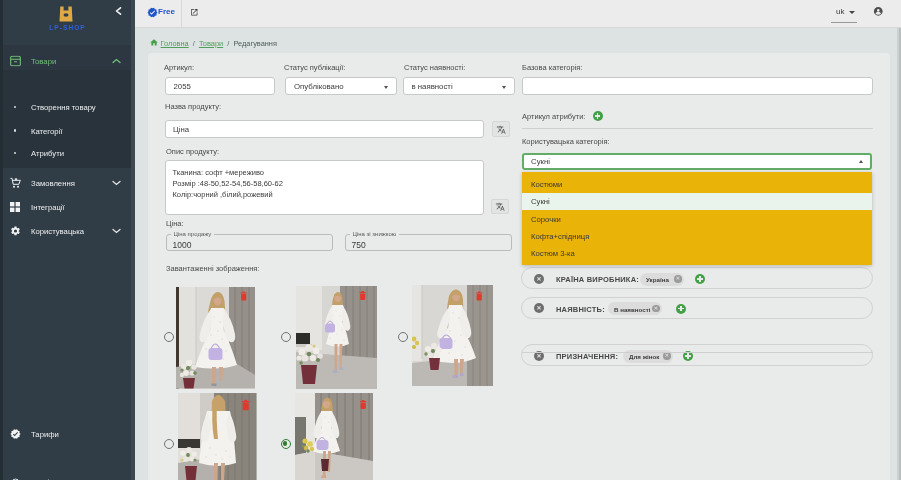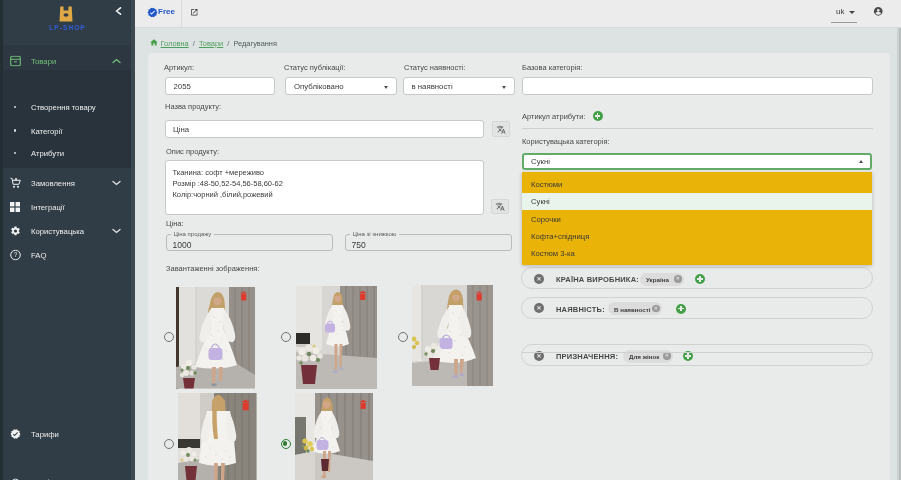--- a/index.html
+++ b/index.html
@@ -148,27 +148,20 @@
   <div class="mrow" style="top:219px;">
     <svg class="ic" width="11" height="11" viewBox="0 0 24 24">
         <path fill="#f0f2f3" d="M19.14 12.94a7 7 0 0 0 .05-.94 7 7 0 0 0-.05-.94l2.03-1.58a.5.5 0 0 0 .12-.64l-1.92-3.32a.5.5 0 0 0-.61-.22l-2.39.96a7.3 7.3 0 0 0-1.62-.94l-.36-2.54A.5.5 0 0 0 13.9 2h-3.8a.5.5 0 0 0-.49.42l-.36 2.54c-.59.24-1.13.56-1.62.94l-2.39-.96a.5.5 0 0 0-.61.22L2.71 8.48a.5.5 0 0 0 .12.64l2.03 1.58a7 7 0 0 0 0 1.88l-2.03 1.58a.5.5 0 0 0-.12.64l1.92 3.32c.14.24.42.34.61.22l2.39-.96c.49.38 1.03.7 1.62.94l.36 2.54c.04.24.25.42.49.42h3.8c.24 0 .45-.18.49-.42l.36-2.54a7.3 7.3 0 0 0 1.62-.94l2.39.96c.24.1.5 0 .61-.22l1.92-3.32a.5.5 0 0 0-.12-.64zM12 15.5A3.5 3.5 0 1 1 12 8.5a3.5 3.5 0 0 1 0 7z"></path>
       </svg>
     <div class="tx">Користувацька</div>
     <svg class="ch" width="9" height="6" viewBox="0 0 9 6">
         <path d="M1 1.5 L4.5 4.5 L8 1.5" fill="none" stroke="#dfe2e4" stroke-width="1.3" stroke-linecap="round"></path>
       </svg>
   </div>
 
-  <div class="mrow" style="top:242.5px;">
-    <svg class="ic" width="11" height="11" viewBox="0 0 11 11">
-        <circle cx="5.5" cy="5.5" r="4.8" fill="none" stroke="#f0f2f3" stroke-width="1"></circle>
-        <text x="5.5" y="7.9" font-size="6.5" fill="#f0f2f3" text-anchor="middle" font-family="Liberation Sans">?</text>
-      </svg>
-    <div class="tx">FAQ</div>
-  </div>
 
   <div class="mrow" style="top:422px;">
     <svg class="ic" width="11" height="11" viewBox="0 0 24 24">
         <path fill="#f0f2f3" d="M23 12l-2.44-2.79.34-3.69-3.61-.82-1.89-3.2L12 2.96 8.6 1.5 6.71 4.69 3.1 5.5l.34 3.7L1 12l2.44 2.79-.34 3.7 3.61.82L8.6 22.5l3.4-1.47 3.4 1.46 1.89-3.19 3.61-.82-.34-3.69zm-12.91 4.72l-3.8-3.81 1.48-1.48 2.32 2.33 5.85-5.87 1.48 1.48z"></path>
       </svg>
     <div class="tx">Тарифи</div>
   </div>
 
   <div class="mrow" style="top:470px;">
     <svg class="ic" width="11" height="11" viewBox="0 0 24 24">

